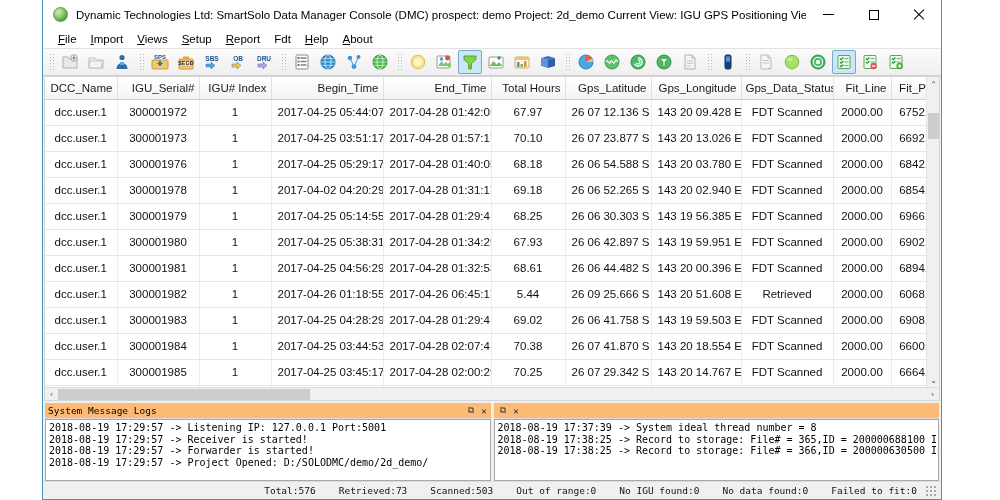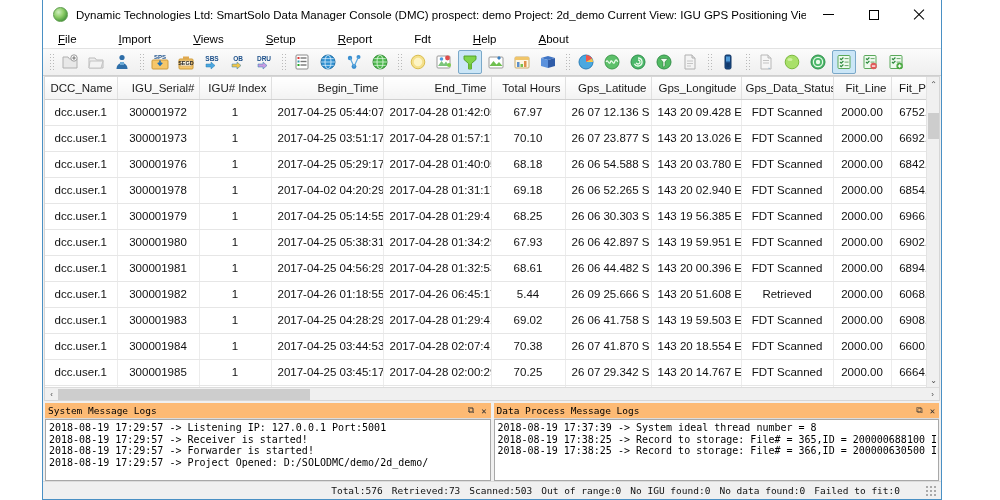--- a/index.html
+++ b/index.html
@@ -61,21 +61,20 @@
   .glyph-close::after  { transform: rotate(-45deg); }
 
   
   .menubar {
     height: 18px;
     background: #ffffff;
     display: flex;
     align-items: center;
     padding-left: 8px;
     flex: 0 0 18px;
-    gap: 28px;
   }
   .menu-item {
     font-size: 11.5px;
     color: #000;
     padding: 1px 7px;
     white-space: nowrap;
   }
   .menu-item u { text-decoration: underline; }
 
   
@@ -240,21 +239,21 @@
     background: #f0f0f0;
     border-top: 1px solid #dcdcdc;
     display: flex;
     align-items: center;
     justify-content: flex-end;
     padding-right: 4px;
     font-family: "DejaVu Sans Mono", monospace;
     font-size: 9.5px;
     color: #111;
   }
-  .status-items { display: flex; gap: 9px; margin-right: 25px; }
+  .status-items { display: flex; gap: 23px; margin-right: 8px; }
   .grip-corner {
     width: 12px; height: 12px;
     background-image: radial-gradient(#a9a9a9 38%, transparent 39%);
     background-size: 4px 4px;
   }
 </style>
 </head>
 <body>
 
 <div id="app">
@@ -791,21 +790,20 @@
       </div>
       <div class="log-body" id="syslog">
           <div class="log-line">2018-08-19 17:29:57 -&gt; Listening IP: 127.0.0.1 Port:5001</div>
           <div class="log-line">2018-08-19 17:29:57 -&gt; Receiver is started!</div>
           <div class="log-line">2018-08-19 17:29:57 -&gt; Forwarder is started!</div>
           <div class="log-line">2018-08-19 17:29:57 -&gt; Project Opened: D:/SOLODMC/demo/2d_demo/</div>
         </div>
     </div>
     <div class="logpanel">
       <div class="log-title">
-        <span class="t">Data Process Message Logs</span>
         <span class="log-ic">⧉</span>
         <span class="log-ic">✕</span>
       </div>
       <div class="log-body" id="proclog">
           <div class="log-line">2018-08-19 17:37:39 -&gt; System ideal thread number = 8</div>
           <div class="log-line">2018-08-19 17:38:25 -&gt; Record to storage: File# = 365,ID = 200000688100 Index = 1</div>
           <div class="log-line">2018-08-19 17:38:25 -&gt; Record to storage: File# = 366,ID = 200000630500 Index = 1</div>
         </div>
     </div>
   </div>

